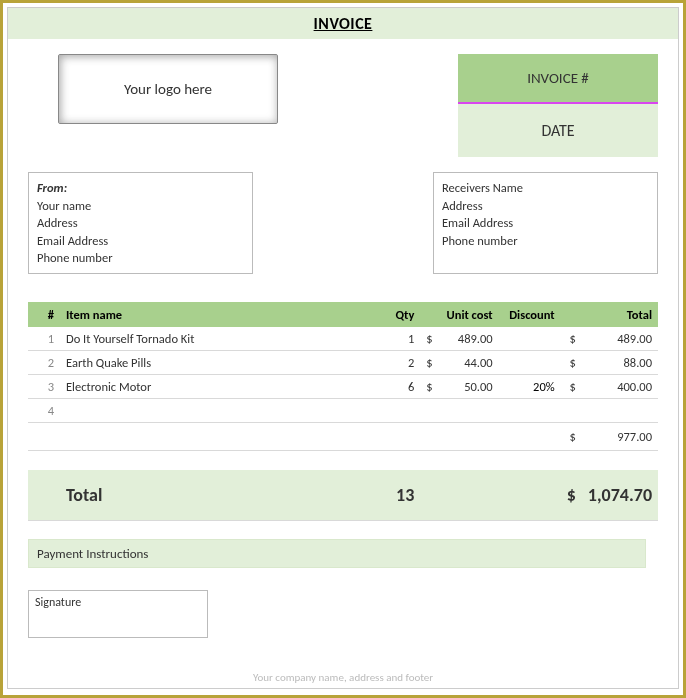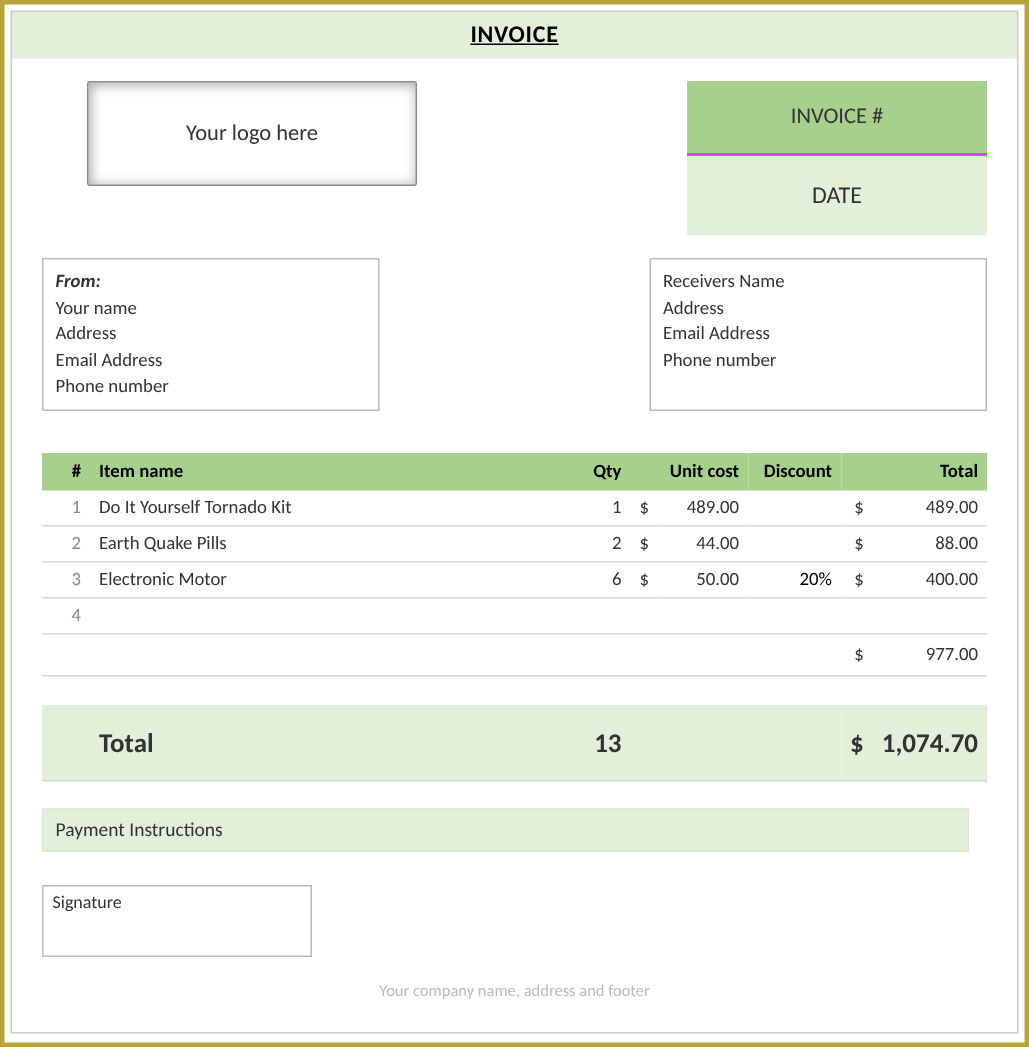--- a/index.html
+++ b/index.html
@@ -37,21 +37,21 @@
 .tax-row td { background: #f6f9f2; padding: 6px; border-top: 1px solid #e2efd9; border-bottom: 1px solid #e2efd9; }
 .tax-row td.r { text-align: right; }
 
 .total-row td { background: #e2efd9; padding: 14px 6px; font-size: 18px; font-weight: bold; }
 .total-row td.r { text-align: right; }
 
 .payment { margin: 18px 32px 0 20px; background: #e2efd9; padding: 6px 8px; font-size: 13px; border: 1px solid #d9e8cc; }
 
 .sig { margin: 22px 20px 0 20px; border: 1px solid #bbb; width: 180px; height: 48px; padding: 4px 6px; font-size: 12px; }
 
-.footer { position: absolute; bottom: 21px; left: 0; right: 0; text-align: center; color: #bbb; font-size: 11px; }
+.footer { position: absolute; bottom: 4px; left: 0; right: 0; text-align: center; color: #bbb; font-size: 11px; }
 </style>
 </head>
 <body>
 
 <div class="page">
 <div class="inner">
 
   <div class="title-bar">INVOICE</div>
 
   <div class="header-row">

